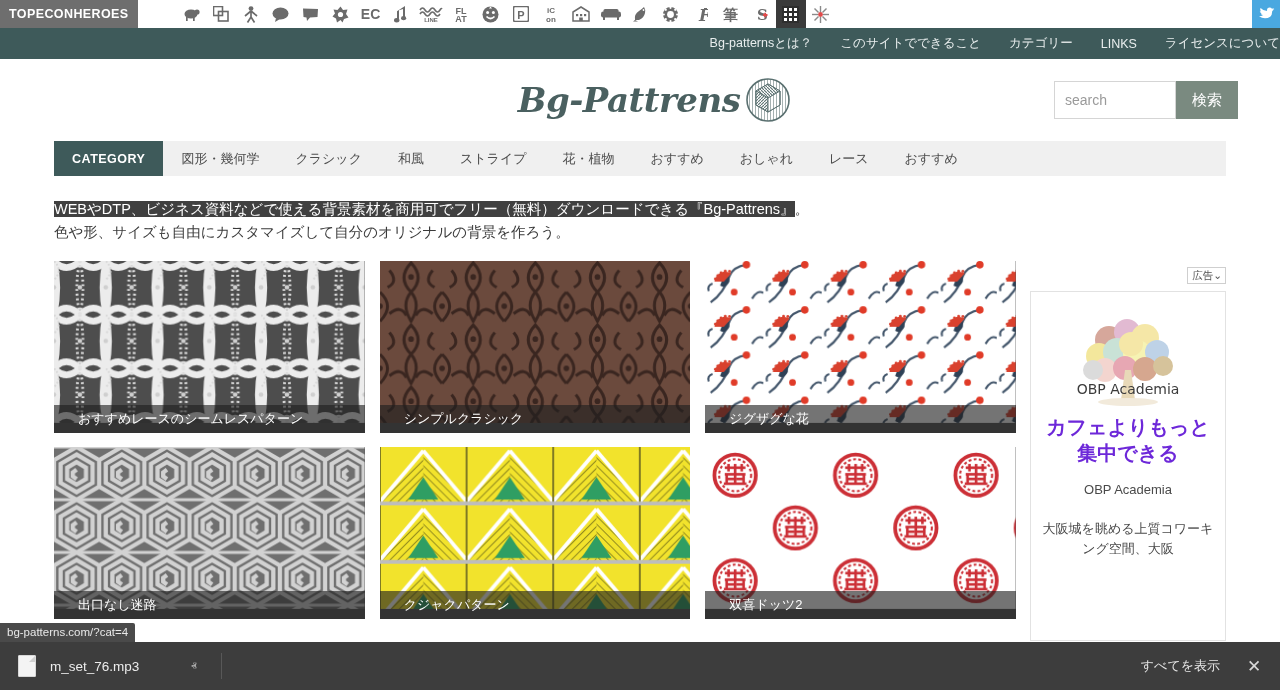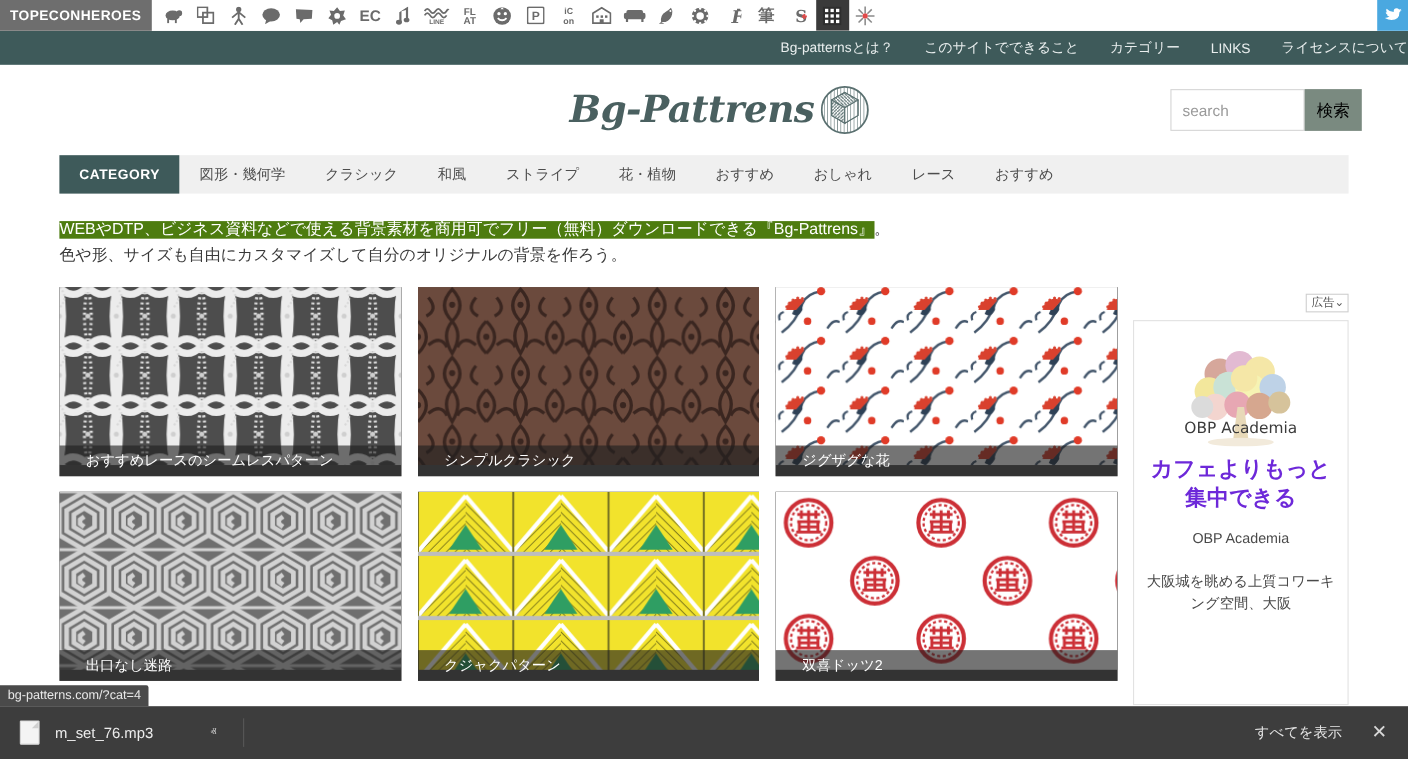--- a/index.html
+++ b/index.html
@@ -30,20 +30,21 @@
     font-variant: small-caps;
     white-space: nowrap;
     font-family: "Liberation Sans", sans-serif;
   }
   #topecon-icons {
     display: flex; align-items: center;
     flex: 1;
     gap: 0px;
     padding-left: 4px;
     overflow: hidden;
+    margin-left: 34px;
   }
   .tp-icon {
     width: 30px; height: 28px;
     display: flex; align-items: center; justify-content: center;
     color: #6b6b6b;
     font-size: 13px;
     font-weight: bold;
     line-height: 1;
     flex: 0 0 auto;
     position: relative;
@@ -101,23 +102,23 @@
     border: 1px solid #d5d5d5;
     background: #fff;
     font-size: 14px;
     color: #333;
     padding: 0 10px;
     outline: none;
     font-family: "Liberation Sans", sans-serif;
   }
   #search-input::placeholder { color: #9a9a9a; }
   #search-btn {
-    width: 52px; height: 38px;
+    width: 62px; height: 38px;
     background: #7a8a80;
-    color: #000000;
+    color: #ffffff;
     border: none;
     font-size: 15px;
     cursor: pointer;
     font-family: "Liberation Sans", sans-serif;
   }
 
   
   #cat-bar {
     margin: 0 54px;
     height: 35px;
@@ -143,21 +144,21 @@
     white-space: nowrap;
   }
 
   
   #desc {
     margin: 22px 54px 0 54px;
     font-size: 14.5px;
     color: #3a3a3a;
     line-height: 1.62;
   }
-  #desc .hl { background: #4d7c0f; color: #fff; }
+  #desc .hl { background: #404040; color: #fff; }
 
   
   #content {
     margin: 16px 54px 0 54px;
     display: flex;
     gap: 14px;
     align-items: flex-start;
   }
   #grid {
     flex: 1;

